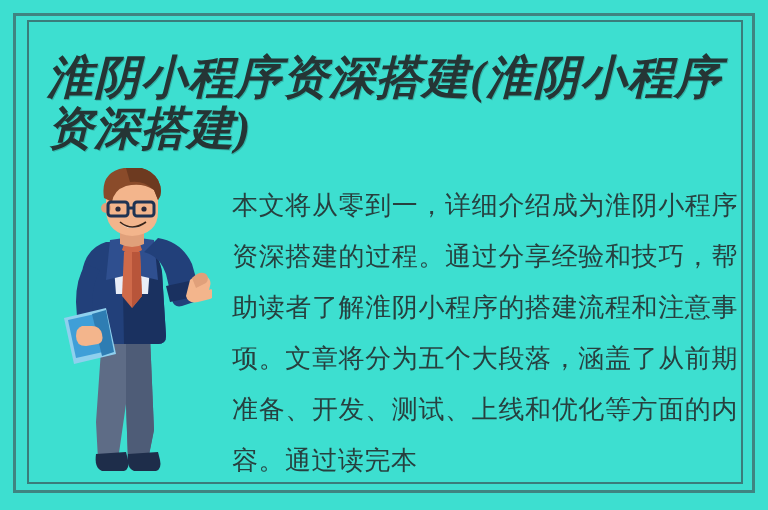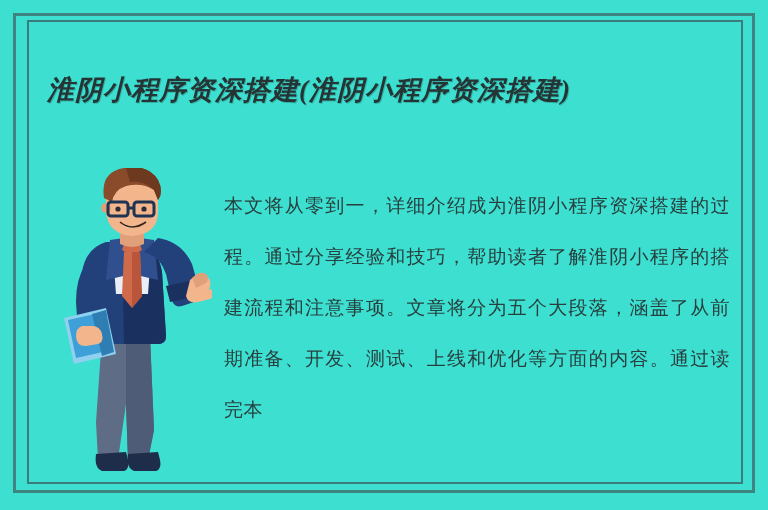--- a/index.html
+++ b/index.html
@@ -33,41 +33,41 @@
     width: 716px;
     height: 464px;
     border: 2px solid #3a7d7b;
     box-sizing: border-box;
     pointer-events: none;
   }
   
   .title {
     position: absolute;
     left: 47px;
-    top: 65px;
+    top: 52px;
     width: 690px;
     color: #253535;
     font-family: "Liberation Serif", "DejaVu Serif", serif;
-    font-size: 27px;
+    font-size: 46px;
     font-weight: 700;
     font-style: italic;
     line-height: 51px;
     letter-spacing: 1px;
     text-shadow: 1px 1px 0 rgba(20,50,48,.25);
     white-space: pre-wrap;
   }
   
   .body-copy {
     position: absolute;
-    left: 224px;
+    left: 232px;
     top: 180px;
     width: 506px;
     color: #27403f;
     font-family: "DejaVu Sans", "Liberation Sans", sans-serif;
-    font-size: 19px;
+    font-size: 26px;
     line-height: 51px;
     letter-spacing: 0.5px;
     text-align: justify;
     text-justify: inter-character;
   }
   
   .illustration {
     position: absolute;
     left: 62px;
     top: 168px;

